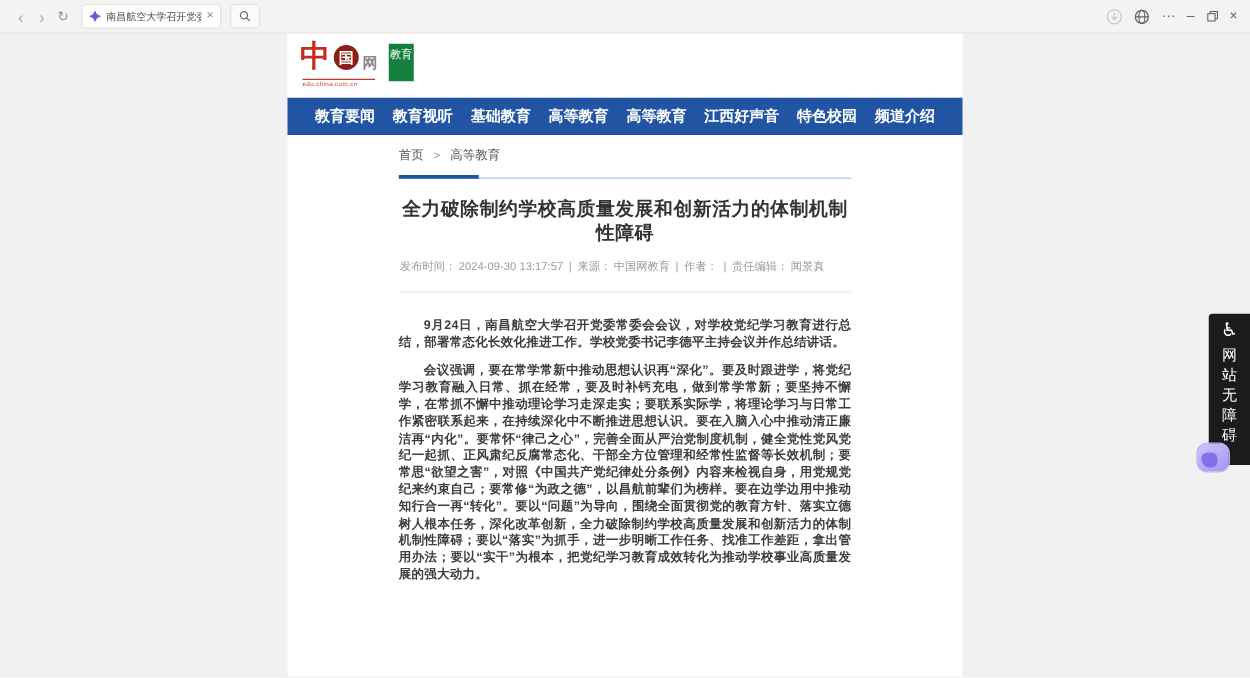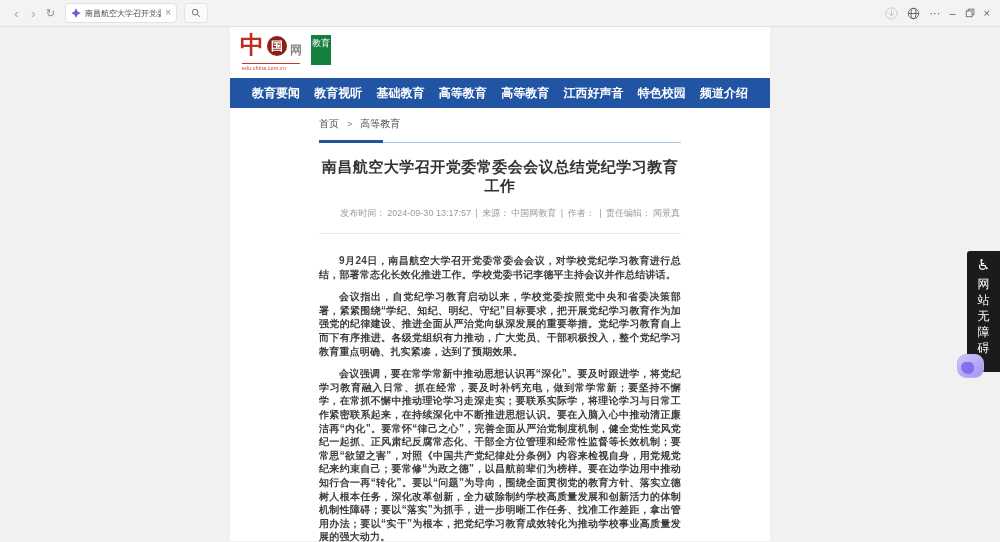--- a/index.html
+++ b/index.html
@@ -50,21 +50,21 @@
   .content { padding:0 89px; }
   .breadcrumb { padding-top:9px; font-size:10px; color:#555; display:flex; gap:8px; align-items:center; }
   .crumb { color:#555; text-decoration:none; }
   .crumb-sep { color:#888; font-size:9px; }
 
   .rule-blue { position:relative; margin-top:9px; height:3px; border-bottom:1px solid #aac6e6; }
   .rule-blue-seg { position:absolute; left:0; bottom:-1px; width:64px; height:3px; background:#2155a4; }
 
   .title { margin-top:15px; text-align:center; font-size:15px; font-weight:bold; color:#333;
            letter-spacing:.5px; }
-  .meta { margin-top:11px; text-align:right; font-size:9px; color:#9b9b9b; }
+  .meta { margin-top:11px; text-align:left; font-size:9px; color:#9b9b9b; }
   .meta span { margin:0 1px; }
   .rule-gray { margin-top:13px; border-top:1px solid #e9e9e9; }
 
   .body-text { margin-top:20px; }
   .body-text p { font-size:10px; line-height:13.6px; color:#3e3e3e; text-indent:2em;
                  text-align:justify; margin-bottom:9px; letter-spacing:.2px;font-weight:bold; }
 
   
   .a11y { position:absolute; right:0; top:224px; width:33px; height:121px; background:#1b1b1d;
           border-radius:3px 0 0 3px; display:flex; flex-direction:column; align-items:center;
@@ -159,38 +159,37 @@
         <div class="breadcrumb">
           <a class="crumb" href="#">首页</a>
           <span class="crumb-sep">&gt;</span>
           <a class="crumb" href="#">高等教育</a>
         </div>
 
         <div class="rule-blue">
           <div class="rule-blue-seg"></div>
         </div>
 
-        <h1 class="title">南昌航空大学召开党委常委会会议总结党纪学习教育工作</h1>
+        <h1 class="title">全力破除制约学校高质量发展和创新活力的体制机制性障碍</h1>
 
         <div class="meta">
           <span>发布时间：</span><span>2024-09-30 13:17:57</span>
           <span>| </span>
           <span>来源：</span><span>中国网教育</span>
           <span>| </span>
           <span>作者：</span>
           <span>| </span>
           <span>责任编辑：</span><span>闻景真</span>
         </div>
 
         <div class="rule-gray"></div>
 
         <div class="body-text">
 
         <p>9月24日，南昌航空大学召开党委常委会会议，对学校党纪学习教育进行总结，部署常态化长效化推进工作。学校党委书记李德平主持会议并作总结讲话。</p>
-            <p>会议指出，自党纪学习教育启动以来，学校党委按照党中央和省委决策部署，紧紧围绕“学纪、知纪、明纪、守纪”目标要求，把开展党纪学习教育作为加强党的纪律建设、推进全面从严治党向纵深发展的重要举措。党纪学习教育自上而下有序推进。各级党组织有力推动，广大党员、干部积极投入，整个党纪学习教育重点明确、扎实紧凑，达到了预期效果。</p>
             <p>会议强调，要在常学常新中推动思想认识再“深化”。要及时跟进学，将党纪学习教育融入日常、抓在经常，要及时补钙充电，做到常学常新；要坚持不懈学，在常抓不懈中推动理论学习走深走实；要联系实际学，将理论学习与日常工作紧密联系起来，在持续深化中不断推进思想认识。要在入脑入心中推动清正廉洁再“内化”。要常怀“律己之心”，完善全面从严治党制度机制，健全党性党风党纪一起抓、正风肃纪反腐常态化、干部全方位管理和经常性监督等长效机制；要常思“欲望之害”，对照《中国共产党纪律处分条例》内容来检视自身，用党规党纪来约束自己；要常修“为政之德”，以昌航前辈们为榜样。要在边学边用中推动知行合一再“转化”。要以“问题”为导向，围绕全面贯彻党的教育方针、落实立德树人根本任务，深化改革创新，全力破除制约学校高质量发展和创新活力的体制机制性障碍；要以“落实”为抓手，进一步明晰工作任务、找准工作差距，拿出管用办法；要以“实干”为根本，把党纪学习教育成效转化为推动学校事业高质量发展的强大动力。</p>
           </div>
       </div>
     </div>
 
     <div class="a11y">
       <span class="a11y-ico">♿</span>
       <span class="a11y-label">网站无障碍</span>
       <div class="a11y-blob">
         <div class="a11y-blob-inner"></div>

